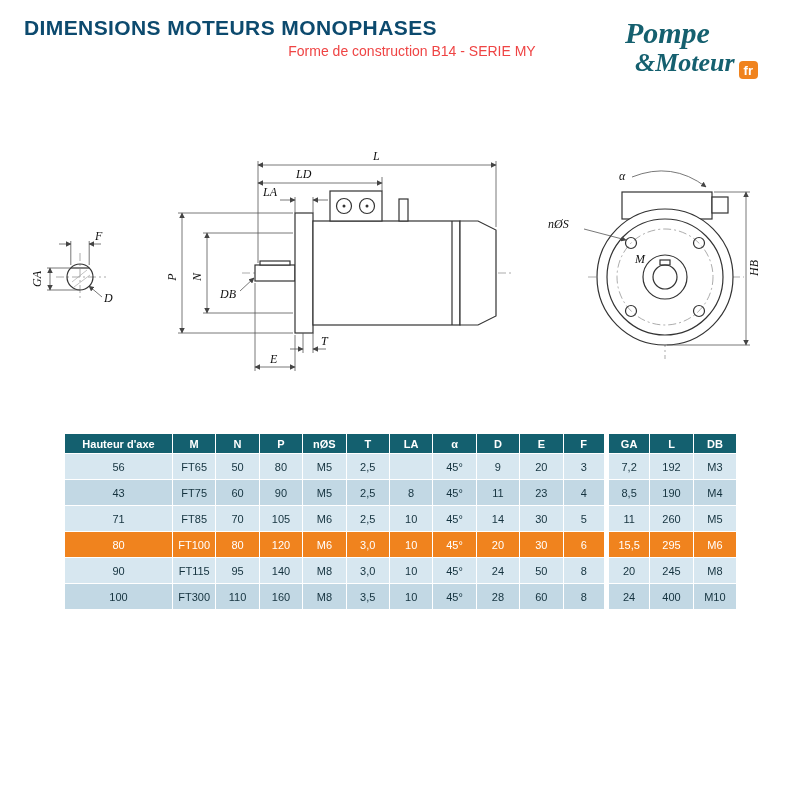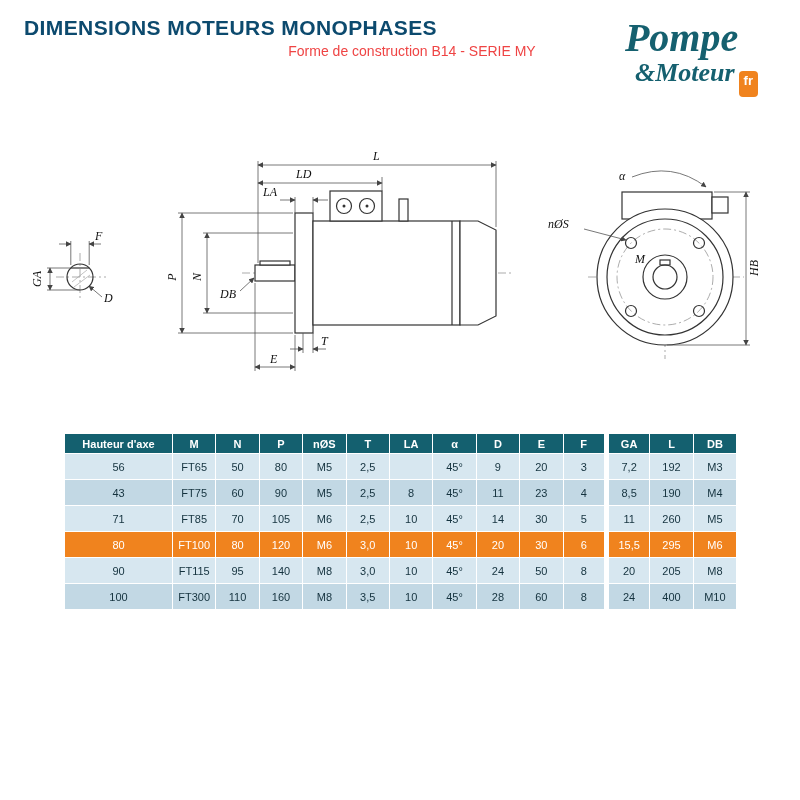--- a/index.html
+++ b/index.html
@@ -6,25 +6,25 @@
   html,body { width:800px; height:800px; background:#ffffff; font-family:"Liberation Sans", sans-serif; overflow:hidden; }
 
   .page { position:relative; width:800px; height:800px; }
 
   .header { padding:16px 0 0 24px; }
   .title { font-size:21px; font-weight:800; letter-spacing:.4px; color:#0c4a6e; }
   .subtitle { font-size:14px; color:#ef4444; margin-top:3px;text-align:center; }
 
   .logo { position:absolute; top:18px; right:42px; text-align:left; color:#15606f;
           font-family:"Liberation Serif", serif; line-height:1.0; }
-  .logo-line1 { font-size:40px; font-weight:bold; font-style:italic; }
+  .logo-line1 { font-size:30px; font-weight:bold; font-style:italic; }
   .logo-line2 { font-size:26px; font-weight:bold; font-style:italic; margin-left:10px; margin-top:2px; }
   .logo-badge { display:inline-block; background:#f0831e; color:#ffffff; border-radius:4px;
                 font-family:"Liberation Sans", sans-serif; font-style:normal; font-weight:bold;
-                font-size:13px; padding:3px 5px 10px 5px; margin-left:4px; vertical-align:-4px; }
+                font-size:13px; padding:3px 5px 2px 5px; margin-left:4px; vertical-align:-4px; }
 
   .drawing-wrap { margin-top:78px; }
   svg.drawing { display:block; }
   .obj { stroke:#333; stroke-width:1.2; fill:none; }
   .objf { stroke:#333; stroke-width:1.2; fill:#fff; }
   .dim { stroke:#555; stroke-width:.8; fill:none; }
   .cl { stroke:#888; stroke-width:.7; fill:none; stroke-dasharray:8 3 2 3; }
   .hatch { stroke:#999; stroke-width:.6; }
   text.dlabel { font-family:"Liberation Serif", serif; font-style:italic; font-size:12px; fill:#111; }
 
@@ -266,21 +266,21 @@
             <td>95</td>
             <td>140</td>
             <td>M8</td>
             <td>3,0</td>
             <td>10</td>
             <td>45°</td>
             <td>24</td>
             <td>50</td>
             <td>8</td>
             <td class="gap-left">20</td>
-            <td>205</td>
+            <td>245</td>
             <td>M8</td>
           </tr>
           <tr>
             <td>100</td>
             <td>FT300</td>
             <td>110</td>
             <td>160</td>
             <td>M8</td>
             <td>3,5</td>
             <td>10</td>

